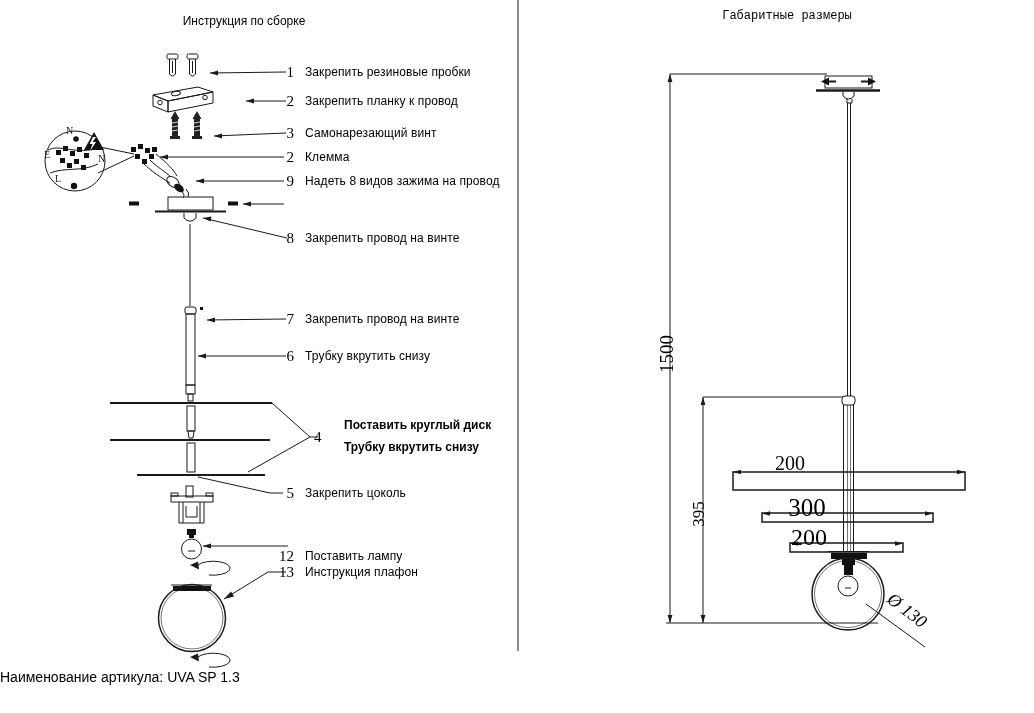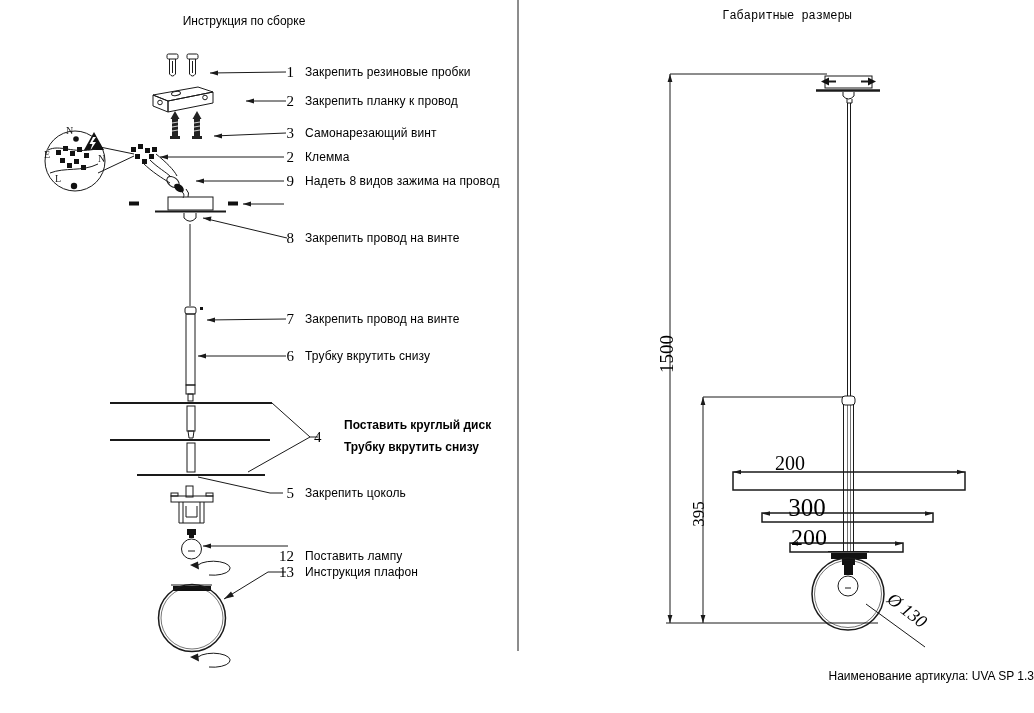--- a/index.html
+++ b/index.html
@@ -2,21 +2,21 @@
 <html><head>
 <meta charset="utf-8">
 <style>
   html,body{margin:0;padding:0;background:#fff;}
   .canvas{position:relative;width:1034px;height:713px;background:#fff;overflow:hidden;
           font-family:"Liberation Sans",sans-serif;color:#000;}
   svg{position:absolute;left:0;top:0;}
   .title{position:absolute;font-size:12px;color:#000;text-align:center;white-space:nowrap;}
   .title.left{left:94px;top:14px;width:300px;}
   .title.right{left:637px;top:9px;width:300px;font-family:Liberation Mono, monospace;}
-  .footer{position:absolute;left:0;top:669px;width:1034px;text-align:right;font-size:12px;}
+  .footer{position:absolute;left:0;top:669px;width:1034px;text-align:left;font-size:14px;}
   .step{position:absolute;left:268px;height:16px;display:flex;align-items:center;}
   .step .num{width:26px;text-align:right;font-family:"Liberation Serif",serif;font-size:15px;}
   .step .txt{margin-left:11px;font-size:12px;font-weight:400;white-space:nowrap;letter-spacing:.1px;}
   .s4num{position:absolute;left:314px;width:20px;text-align:left;font-family:"Liberation Serif",serif;font-size:15px;}
   .s4txt{position:absolute;left:344px;font-size:12px;font-weight:700;white-space:nowrap;}
   .dim{position:absolute;font-family:"Liberation Serif",serif;color:#000;text-align:center;white-space:nowrap;}
   .dim.h400{left:760px;top:452px;width:60px;font-size:20px;}
   .dim.h300{left:777px;top:494px;width:60px;font-size:25px;}
   .dim.h200{left:779px;top:524px;width:60px;font-size:24px;}
   .dim.v1500{left:627px;top:343px;width:80px;font-size:19px;transform:rotate(-90deg);}

